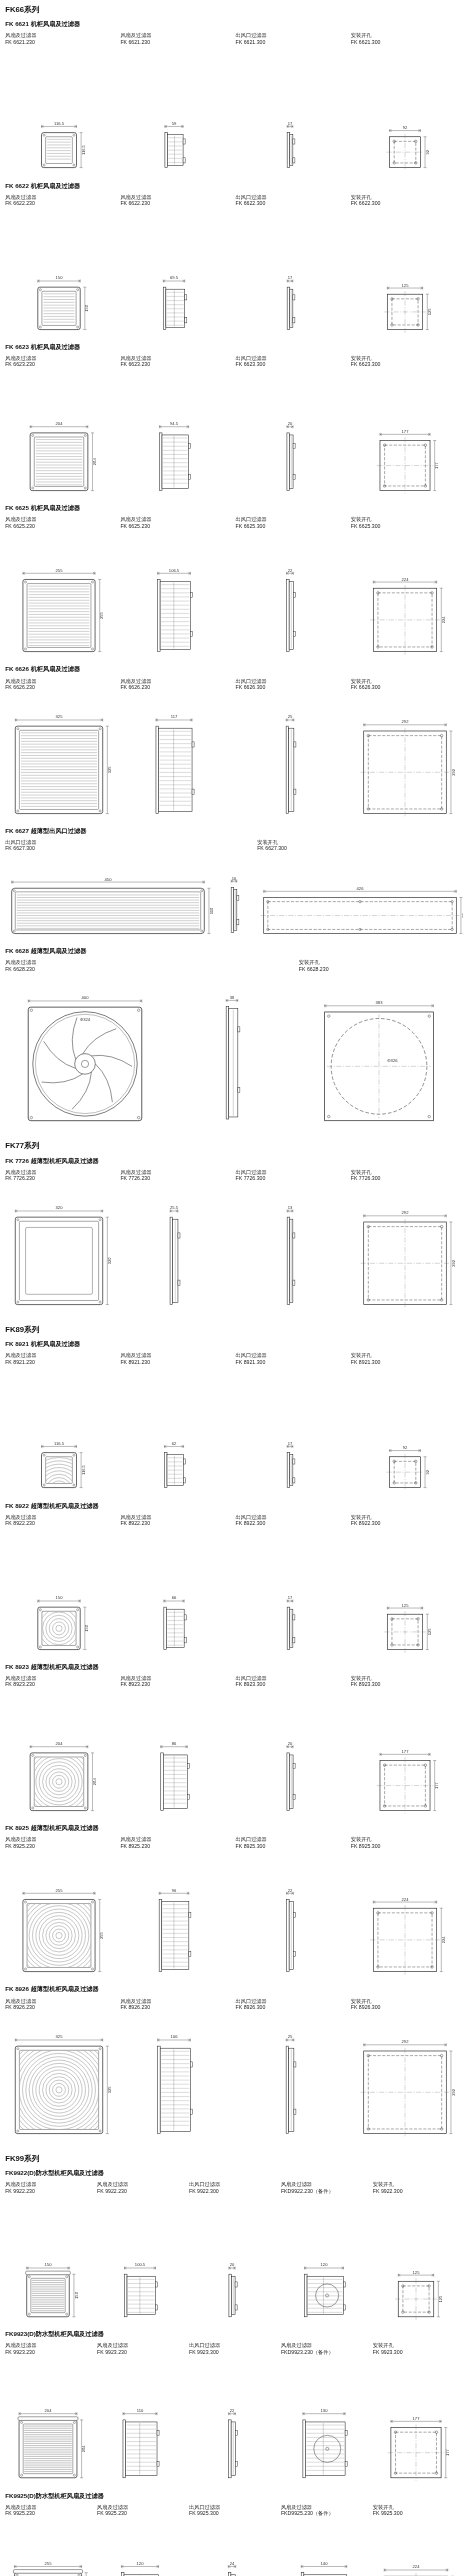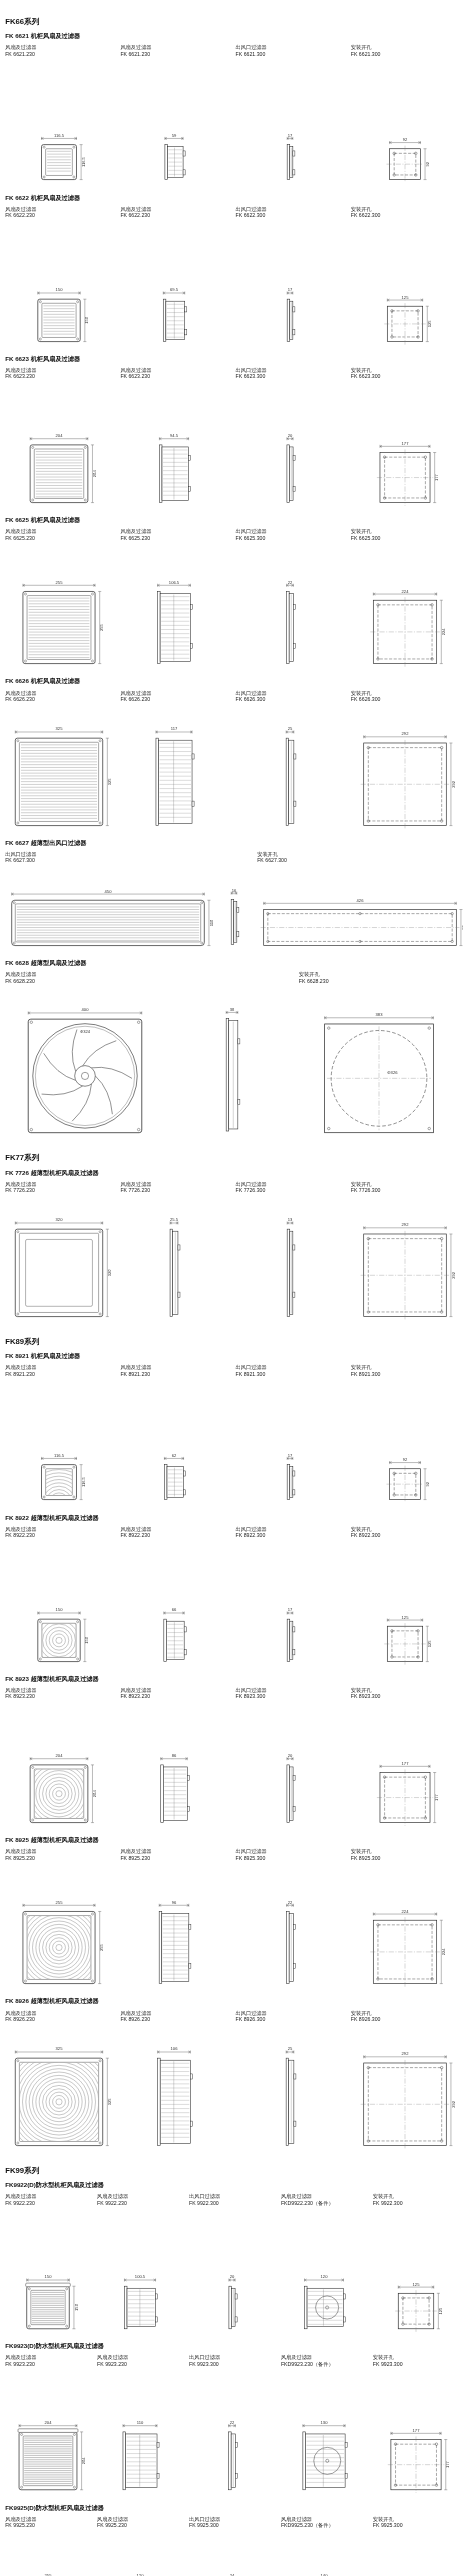--- a/index.html
+++ b/index.html
@@ -1,20 +1,20 @@
 <!DOCTYPE html>
 <html style="font-size:8.2px"><head>
 <meta charset="utf-8">
 <style>
   *{box-sizing:border-box;margin:0;padding:0}
   html,body{background:#ffffff}
   body{width:464px;min-height:2958px;color:#1f1f1f;font-family:"Liberation Sans","DejaVu Sans",sans-serif}
   #catalog{padding:4.1px 5.2px 12.4px}
   .series-header{font-size:7.7px;font-weight:bold;color:#111;margin:13.4px 0 1px}
-  .series-header:first-child{margin-top:13px}
+  .series-header:first-child{margin-top:1px}
   .product{margin:3.1px 0 6.2px}
   .product-title{font-size:6.2px;font-weight:bold;color:#111;margin:5.2px 0 3.1px}
   .cells{display:flex;justify-content:space-between;align-items:flex-start}
   .cell{display:flex;flex-direction:column}
   .cell-label,.cell-model{font-size:5.2px;line-height:1.25;color:#222;min-height:6.2px;white-space:nowrap}
   .cell-model{margin-bottom:1px}
   svg.td{display:block;overflow:visible}
 </style>
 </head>
 <body>

